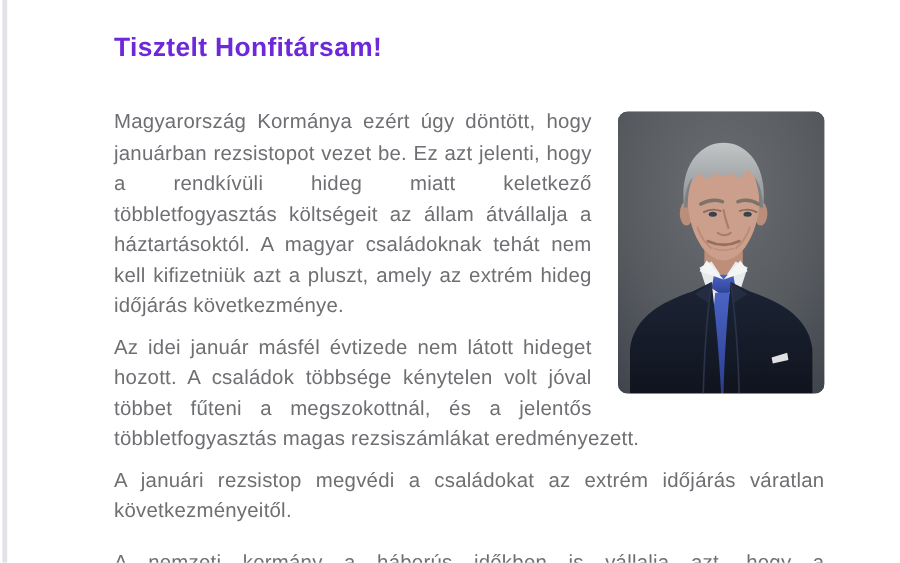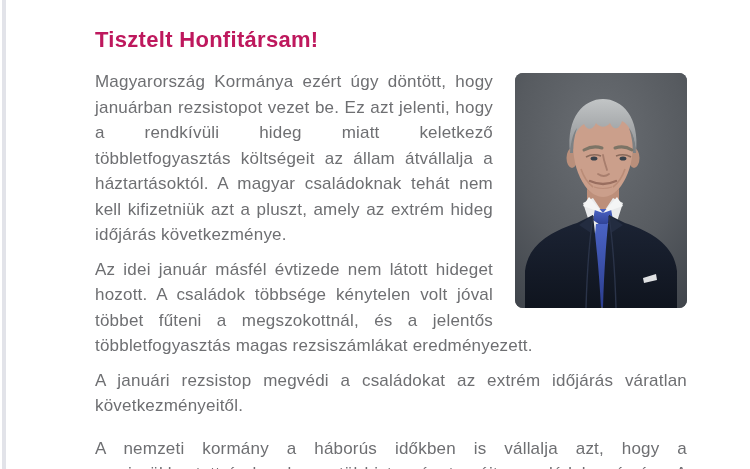--- a/index.html
+++ b/index.html
@@ -25,23 +25,23 @@
   .content {
     position: absolute;
     left: 95px;
     top: 0;
     width: 592px;
   }
   h1.letter-title {
     font-size: 22px;
     line-height: 27px;
     font-weight: 700;
-    color: #be185d;
+    color: #6d28d9;
     letter-spacing: 0.3px;
-    margin: 26px 0 16px 0;
+    margin: 26px 0 36px 0;
   }
   figure.photo {
     float: right;
     width: 172px;
     height: 235px;
     margin: 4px 0 14px 22px;
     padding: 0;
     border-radius: 8px;
     overflow: hidden;
     background: #53575c;

